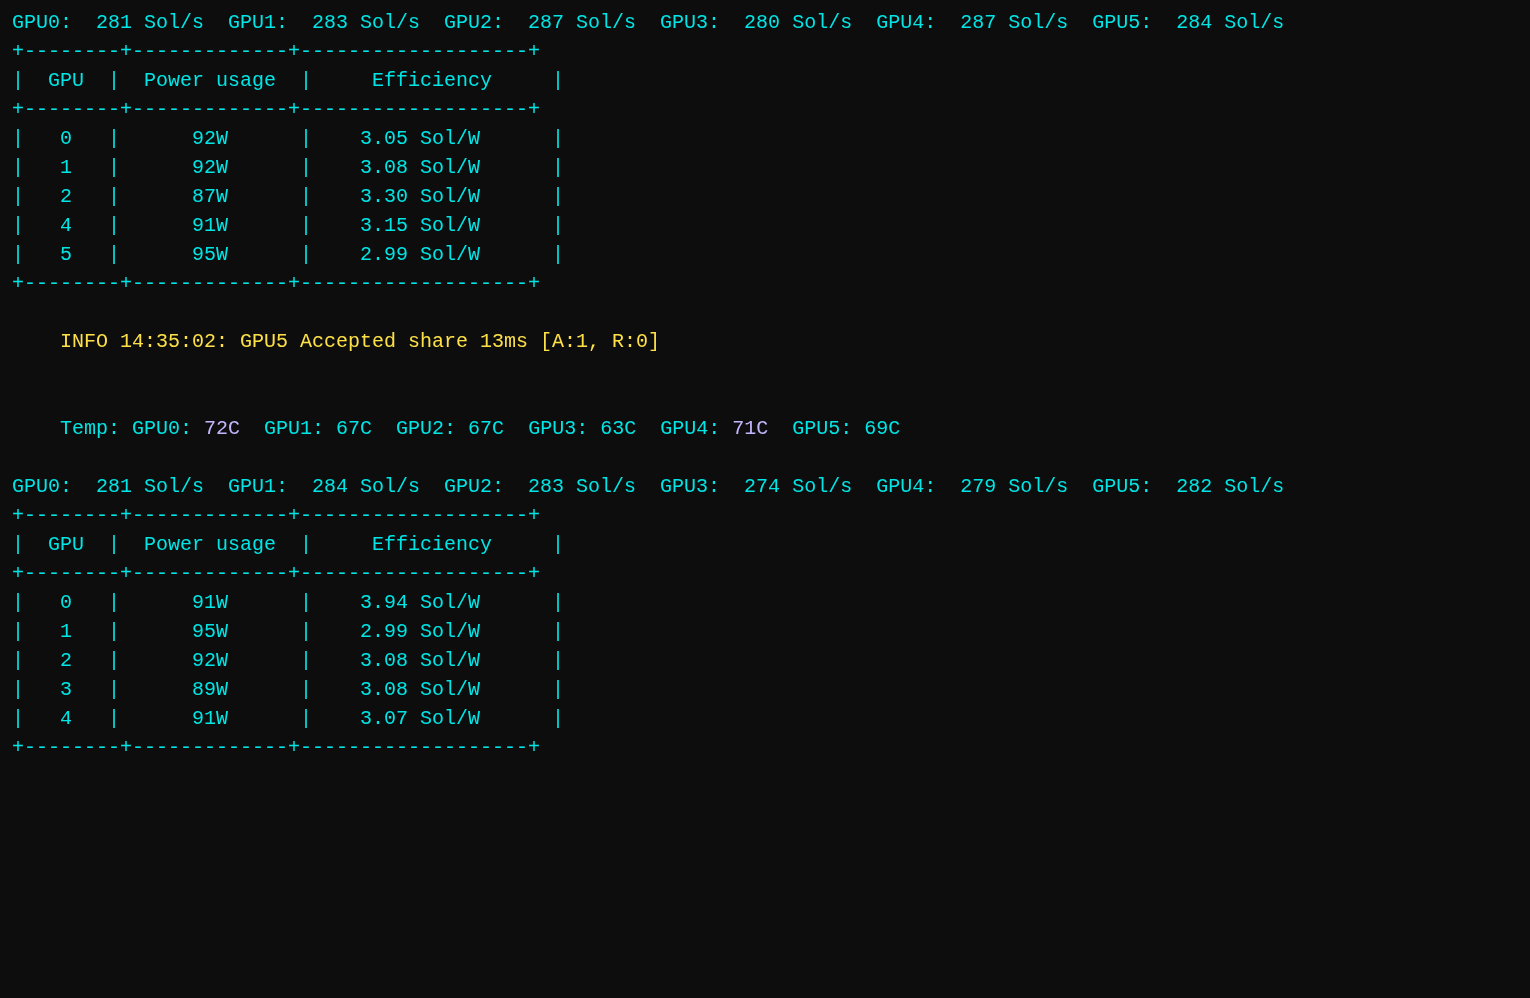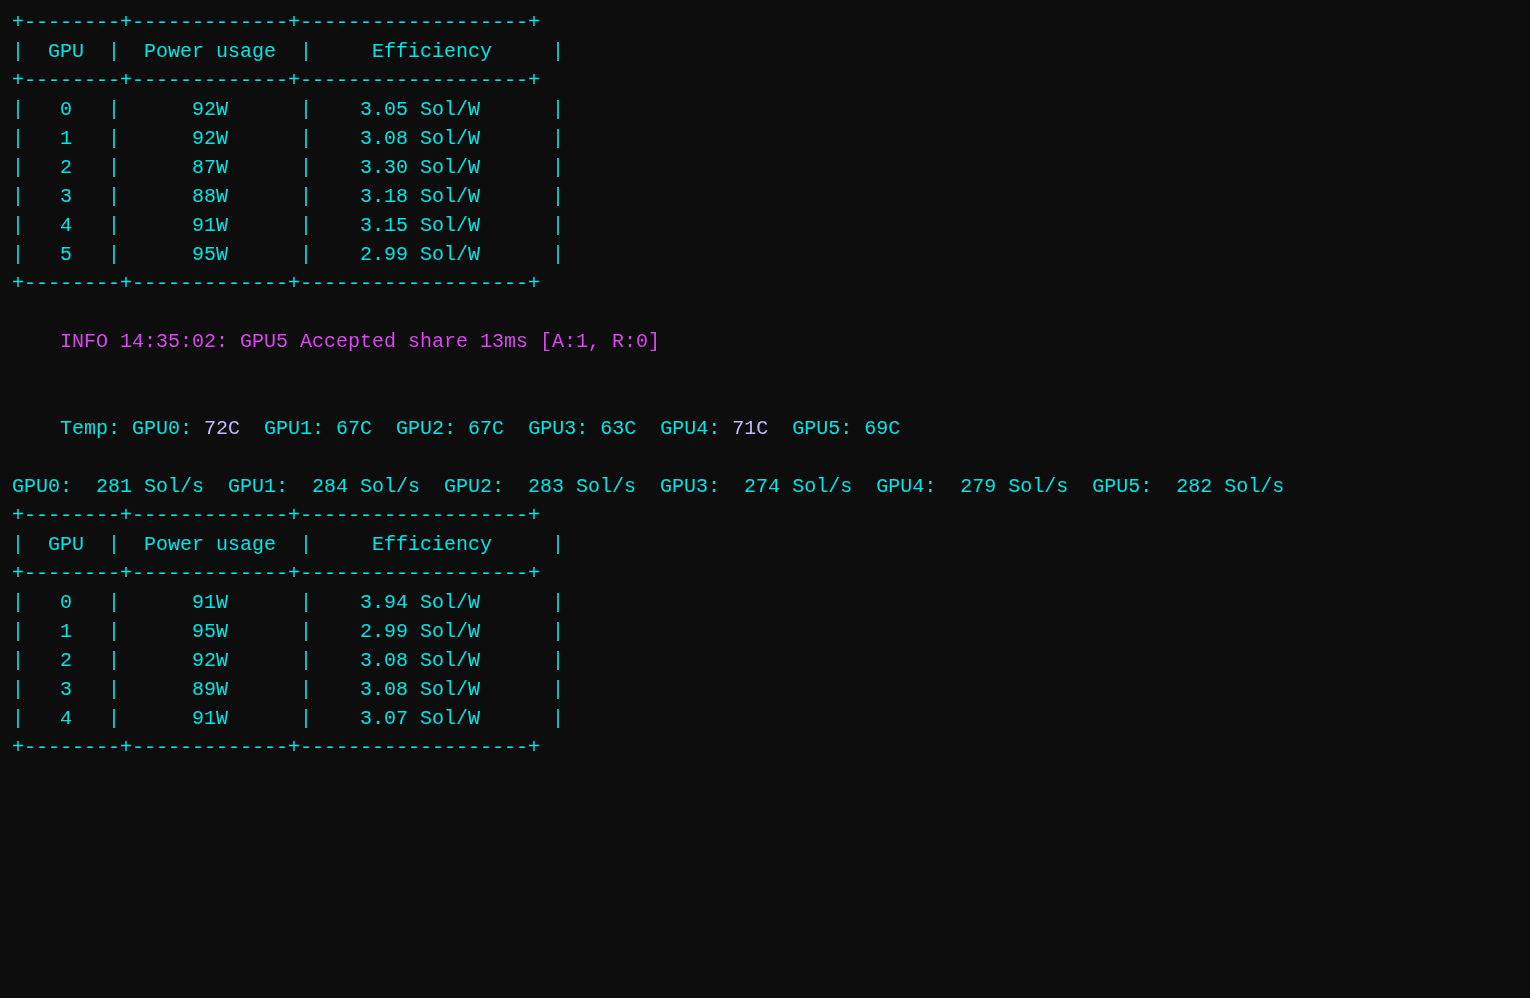--- a/index.html
+++ b/index.html
@@ -15,36 +15,36 @@
       padding: 8px 12px;
       width: 1530px;
       min-height: 998px;
     }
     .line {
       white-space: pre;
       line-height: 1.45;
     }
     .cyan { color: #00e5e5; }
     .yellow { color: #c4b5fd; }
-    .green { color: #d946ef; }
+    .green { color: #fde047; }
   </style>
 </head>
 <body>
 
 <div>
 
+  <div class="line cyan">GPU0:  281 Sol/s  GPU1:  283 Sol/s  GPU2:  287 Sol/s  GPU3:  280 Sol/s  GPU4:  287 Sol/s  GPU5:  284 Sol/s</div>
 
   <div class="line cyan">+--------+-------------+-------------------+</div>
   <div class="line cyan">|  GPU  |  Power usage  |     Efficiency     |</div>
   <div class="line cyan">+--------+-------------+-------------------+</div>
 
   <div class="line cyan">|   0   |      92W      |    3.05 Sol/W      |</div>
   <div class="line cyan">|   1   |      92W      |    3.08 Sol/W      |</div>
   <div class="line cyan">|   2   |      87W      |    3.30 Sol/W      |</div>
-  <div class="line cyan">|   3   |      88W      |    3.18 Sol/W      |</div>
   <div class="line cyan">|   4   |      91W      |    3.15 Sol/W      |</div>
   <div class="line cyan">|   5   |      95W      |    2.99 Sol/W      |</div>
 
   <div class="line cyan">+--------+-------------+-------------------+</div>
 
   <div class="line">
     <span class="green">INFO 14:35:02: GPU5 Accepted share 13ms [A:1, R:0]</span>
   </div>
 
   <div class="line">

